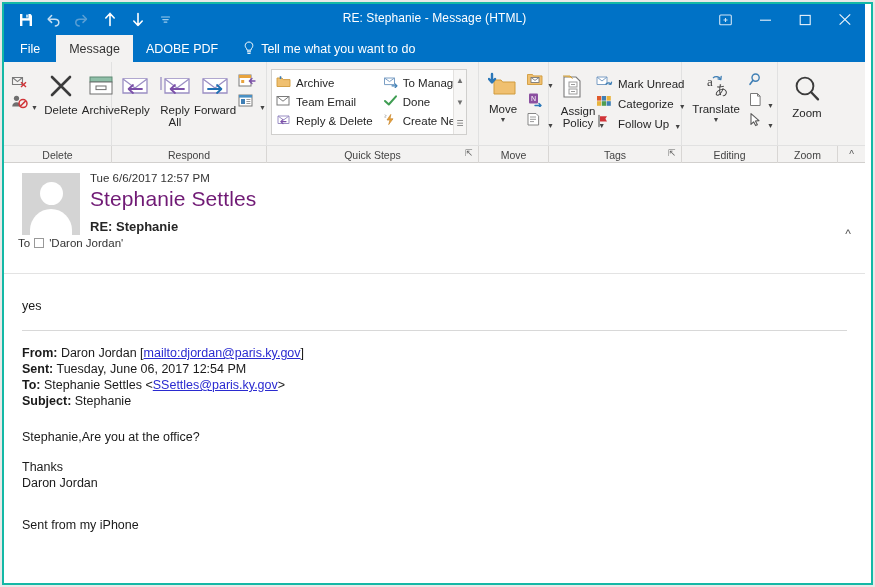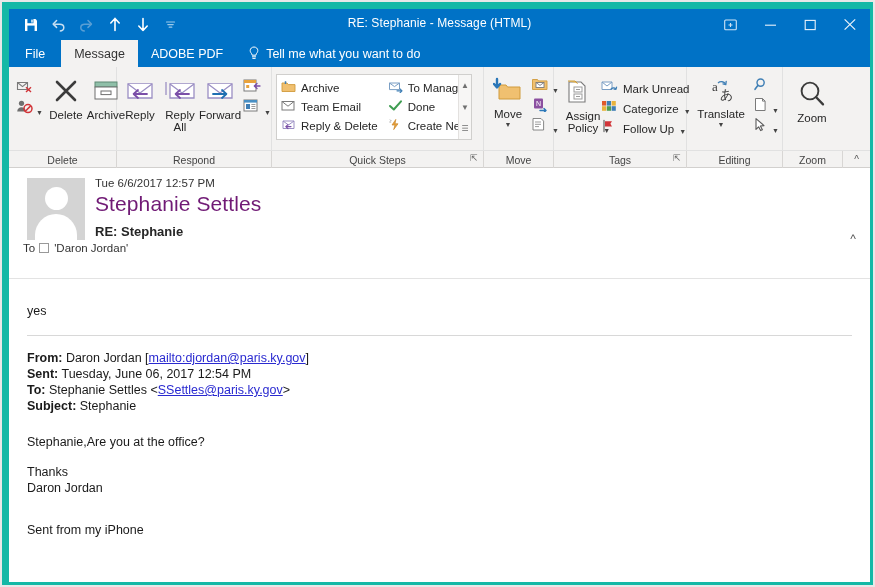--- a/index.html
+++ b/index.html
@@ -15,21 +15,21 @@
   #screen {
     position: relative;
     width: 875px; height: 587px;
     background: #e8e8e8;
     padding: 2px;
   }
   #redframe {
     position: absolute;
     left: 2px; top: 2px;
     width: 871px; height: 583px;
-    border: 7px solid #14b8a6;
+    border: 2px solid #14b8a6;
     background: #ffffff;
   }
   #window {
     position: absolute;
     left: 0; top: 0;
     width: 861px; height: 573px;
     background: #ffffff;
     overflow: hidden;
   }
 

